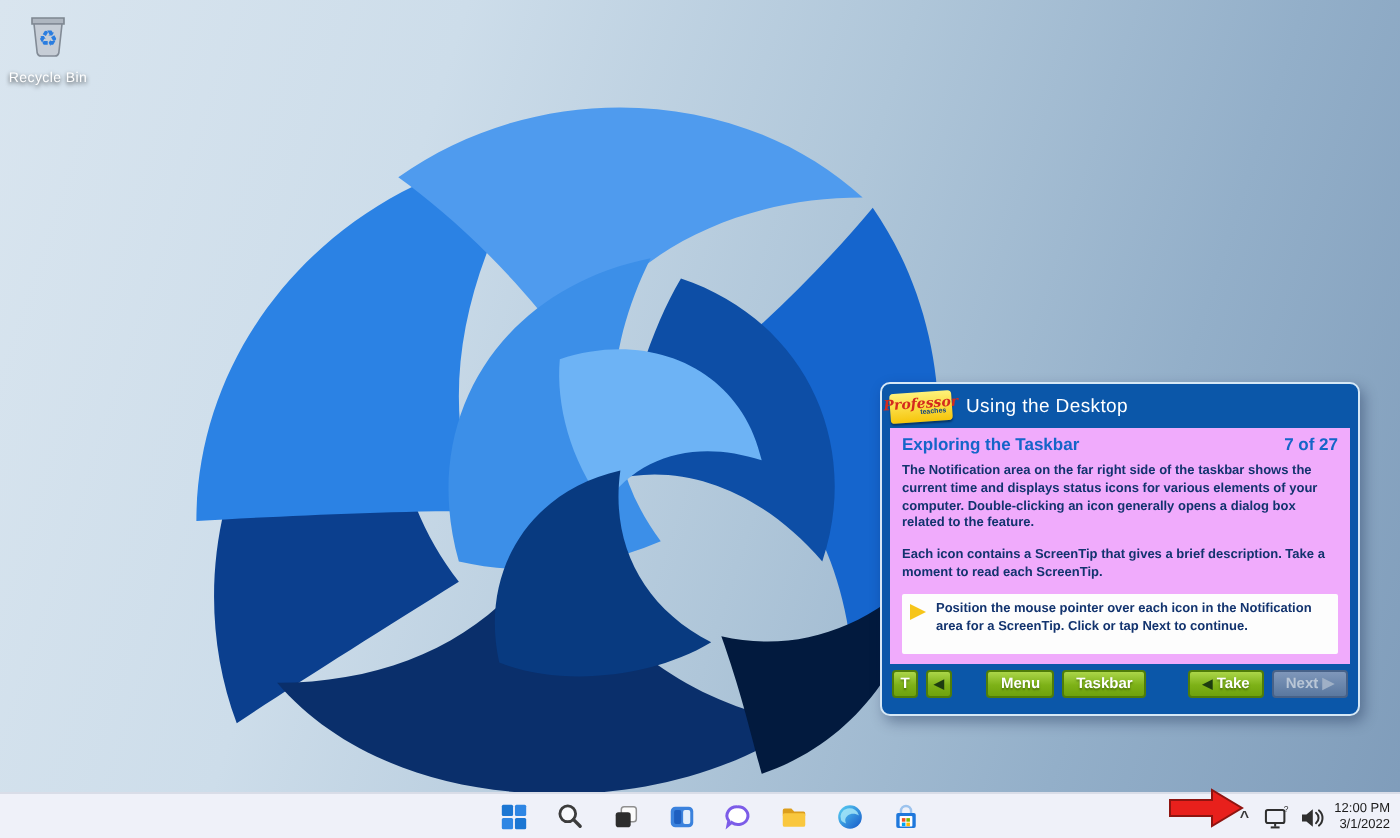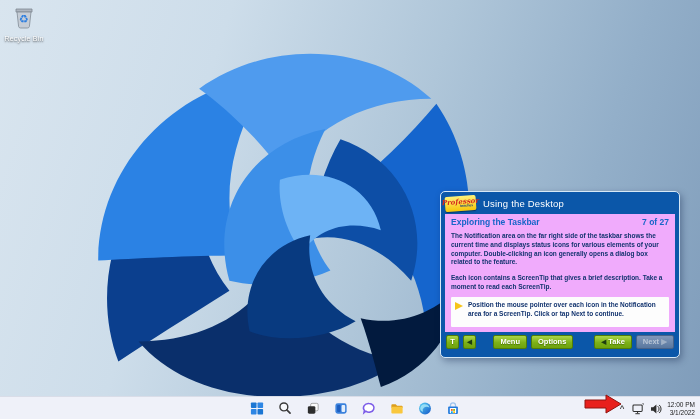--- a/index.html
+++ b/index.html
@@ -130,21 +130,21 @@
         <span class="callout-arrow"></span>
         <span class="instr">Position the mouse pointer over each icon in the Notification area for a ScreenTip. Click or tap Next to continue.</span>
       </div>
     </div>
 
     <div class="buttonbar">
       <button class="gbtn sq">T</button>
       <button class="gbtn sq"><span class="dark-tri">◀</span></button>
       <span class="sp1"></span>
       <button class="gbtn">Menu</button>
-      <button class="gbtn">Options</button>
+      <button class="gbtn">Taskbar</button>
       <span class="sp2"></span>
       <button class="gbtn"><span class="dark-tri">◀</span> <span>Take</span></button>
       <button class="gbtn disabled"><span>Next</span> <span class="tri2">▶</span></button>
     </div>
   </div>
 
   <div class="taskbar">
     <div class="tb-center">
 
       <button class="tb-icon">

